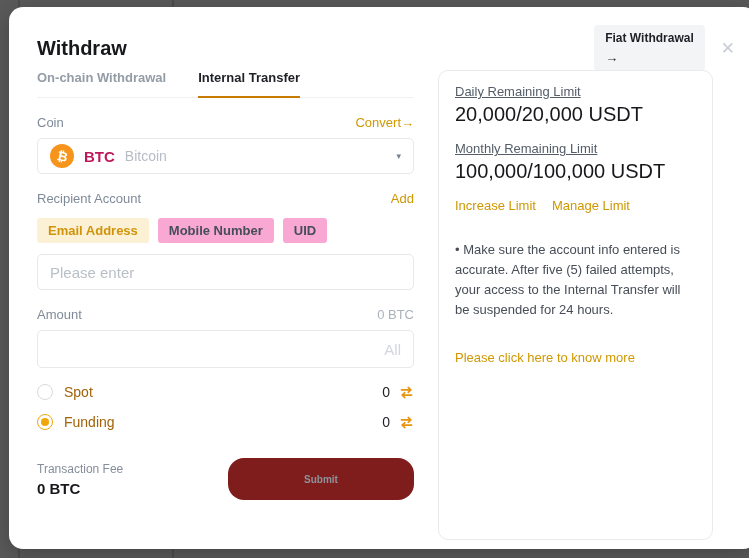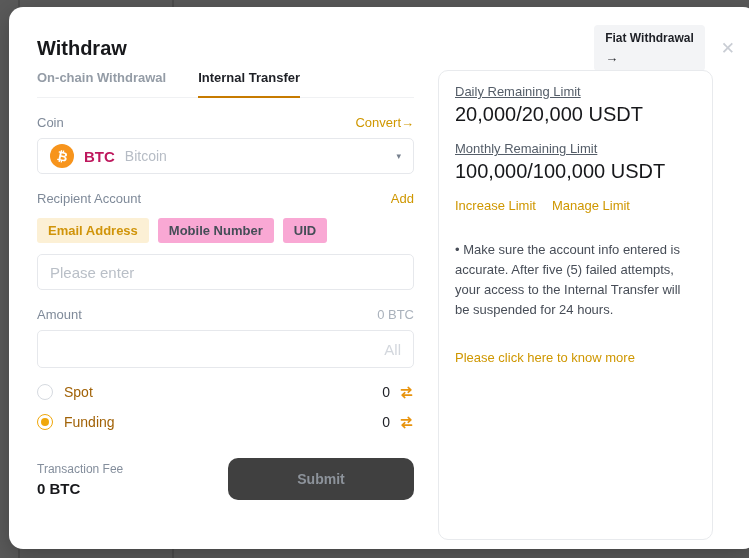--- a/index.html
+++ b/index.html
@@ -120,23 +120,23 @@
   .wallet-balance { font-size:14px; color:#1e2026; }
   .swap-icon { width:15px; height:15px; cursor:pointer; }
 
   .footer {
     display:flex; justify-content:space-between; align-items:center;
     margin-top:25px;
   }
   .fee-label { font-size:12px; color:#848e9c; margin-bottom:4px; }
   .fee-value { font-size:15px; font-weight:700; color:#17181b; }
   .submit-btn {
-    width:186px; height:42px; border:none; border-radius:10px;
-    background:#404040; color:#8d939b;
-    font-family:inherit; font-size:14px; font-weight:700; cursor:not-allowed;
+    width:186px; height:42px; border:none; border-radius:16px;
+    background:#7f1d1d; color:#8d939b;
+    font-family:inherit; font-size:10px; font-weight:700; cursor:not-allowed;
   }
 
   
   .right-panel {
     position:absolute; left:429px; top:63px;
     width:275px; height:470px;
     border:1px solid #e8eaed; border-radius:10px;
     padding:13px 16px;
   }
   .limit-label { font-size:13px; color:#545d68; margin-bottom:4px;text-decoration:underline; }

